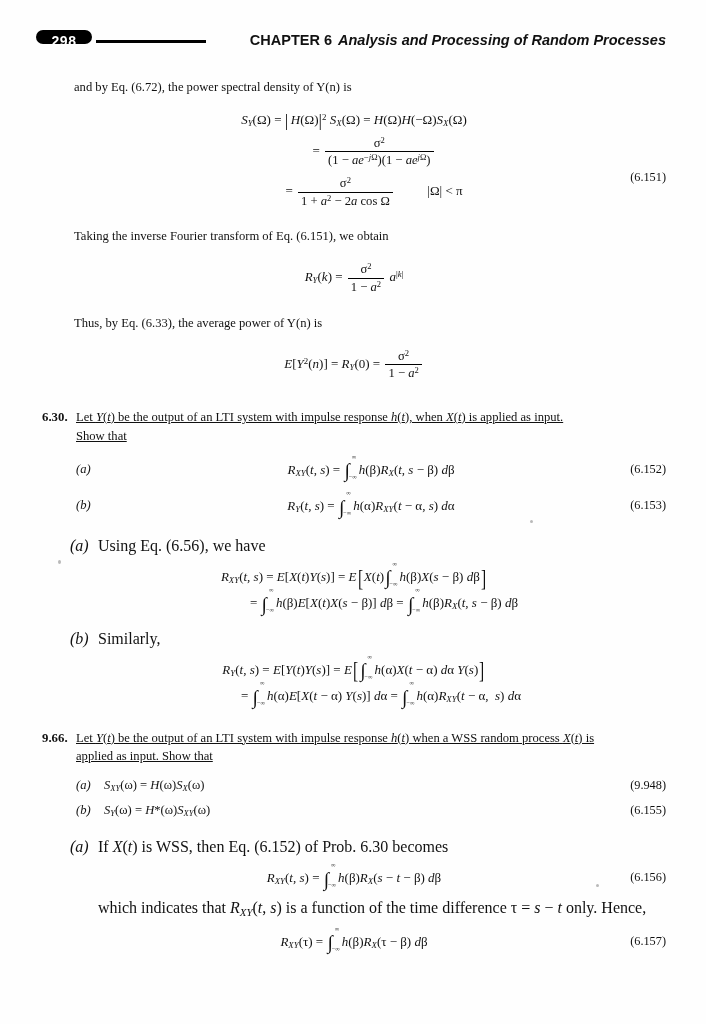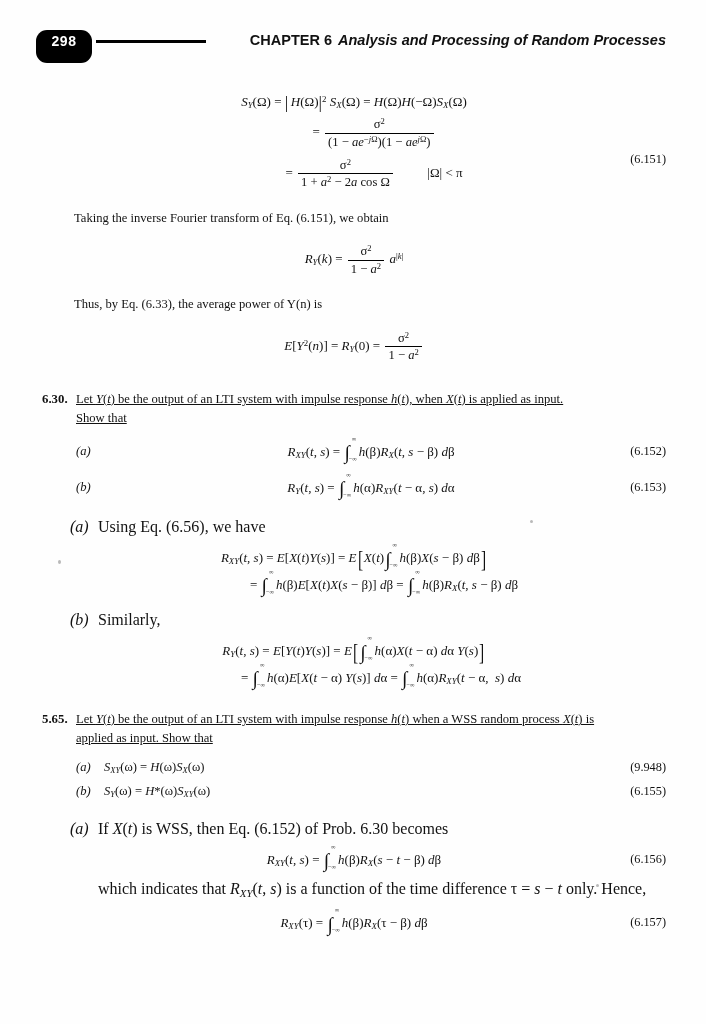--- a/index.html
+++ b/index.html
@@ -28,21 +28,21 @@
     top: 30px;
     left: 36px;
     right: 40px;
     height: 30px;
   }
   .pagenum-badge {
     position: absolute;
     left: 0;
     top: 0;
     width: 56px;
-    height: 33px;
+    height: 14px;
     background: #000000;
     border-radius: 11px;
     color: #ffffff;
     font-family: "Liberation Sans", sans-serif;
     font-weight: bold;
     font-size: 14px;
     text-align: center;
     line-height: 22px;
     letter-spacing: 0.5px;
   }
@@ -224,20 +224,21 @@
   <div class="header">
     <div class="pagenum-badge">298</div>
     <div class="header-rule"></div>
     <div class="header-title">
       <span class="chap">CHAPTER 6</span><span class="ital">Analysis and Processing of Random Processes</span>
     </div>
   </div>
 
   <div class="content">
 
+    <p class="para indent-1">and by Eq. (6.72), the power spectral density of Y(n) is</p>
 
     <div class="eq-block" style="margin-top:16px;">
       <div class="eq-num" style="top:58px;">(6.151)</div>
 
       <div class="eq-line">
         <i>S</i><sub><i>Y</i></sub>(Ω) =
         <span class="absbar">|</span> <i>H</i>(Ω)<span class="absbar">|</span><sup>2</sup>
         <i>S</i><sub><i>X</i></sub>(Ω) = <i>H</i>(Ω)<i>H</i>(−Ω)<i>S</i><sub><i>X</i></sub>(Ω)
       </div>
 
@@ -327,21 +328,21 @@
     <div class="eq-block" style="margin-top:14px;">
       <div class="eq-line">
         <i>R</i><sub><i>Y</i></sub>(<i>t</i>, <i>s</i>) = <i>E</i>[<i>Y</i>(<i>t</i>)<i>Y</i>(<i>s</i>)] = <i>E</i><span class="bigbr">[</span><span class="intg">∫</span><span class="intlim"><span class="top">∞</span><span class="bot">−∞</span></span><span style="display:inline-block;width:8px;"></span><i>h</i>(α)<i>X</i>(<i>t</i> − α) <i>d</i>α <i>Y</i>(<i>s</i>)<span class="bigbr">]</span>
       </div>
       <div class="eq-line" style="margin-top:10px;">
         <span style="display:inline-block;width:54px;"></span>= <span class="intg">∫</span><span class="intlim"><span class="top">∞</span><span class="bot">−∞</span></span><span style="display:inline-block;width:8px;"></span><i>h</i>(α)<i>E</i>[<i>X</i>(<i>t</i> − α) <i>Y</i>(<i>s</i>)] <i>d</i>α = <span class="intg">∫</span><span class="intlim"><span class="top">∞</span><span class="bot">−∞</span></span><span style="display:inline-block;width:8px;"></span><i>h</i>(α)<i>R</i><sub><i>XY</i></sub>(<i>t</i> − α,&nbsp; <i>s</i>) <i>d</i>α
       </div>
     </div>
 
     <div class="prob" style="margin-top:24px;">
-      <div class="prob-num">5.65.</div>
+      <div class="prob-num">9.66.</div>
       <div class="prob-body">
         <div>
           Let <i>Y</i>(<i>t</i>) be the output of an LTI system with impulse response <i>h</i>(<i>t</i>) when a WSS random process <i>X</i>(<i>t</i>) is
         </div>
         <div>applied as input. Show that</div>
       </div>
     </div>
 
     <div class="sub-row" style="margin-top:12px;margin-left:34px;">
       <span class="lbl it">(a)</span>

